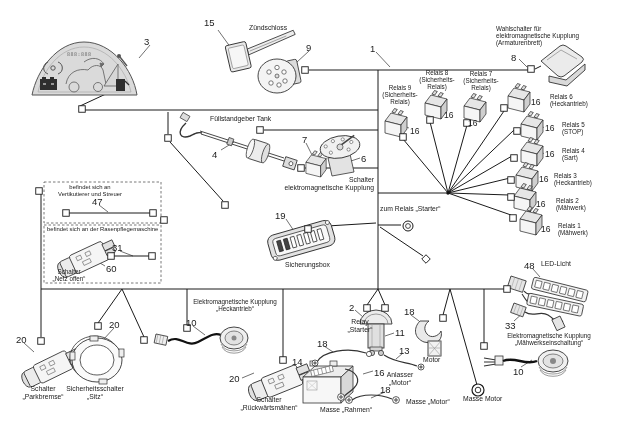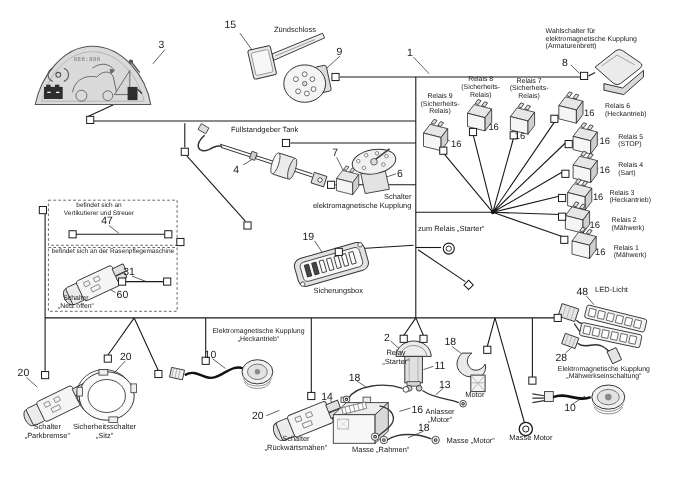--- a/index.html
+++ b/index.html
@@ -459,21 +459,21 @@
 <div class="n16" style="left:539px;top:174px">16</div>
 <div class="n16" style="left:536px;top:199px">16</div>
 <div class="n16" style="left:541px;top:224px">16</div>
 
 <div class="lbl" style="left:380px;top:205px">zum Relais „Starter“</div>
 <div class="num" style="left:275px;top:210px">19</div>
 <div class="lbl" style="left:285px;top:261px">Sicherungsbox</div>
 
 <div class="num" style="left:524px;top:260px">48</div>
 <div class="lbl" style="left:541px;top:260px">LED-Licht</div>
-<div class="num" style="left:505px;top:320px">28</div>
+<div class="num" style="left:505px;top:320px">33</div>
 <div class="lbl sm ctr" style="left:500px;top:332px;width:98px">Elektromagnetische Kupplung
 „Mähwerkseinschaltung“</div>
 <div class="num" style="left:513px;top:366px">10</div>
 
 <div class="lbl xs ctr" style="left:50px;top:184px;width:80px">befindet sich an
 Vertikutierer und Streuer</div>
 <div class="num" style="left:92px;top:196px">47</div>
 <div class="lbl xs" style="left:47px;top:226px">befindet sich an der Rasenpflegemaschine</div>
 <div class="num" style="left:112px;top:242px">31</div>
 <div class="num" style="left:106px;top:263px">60</div>

